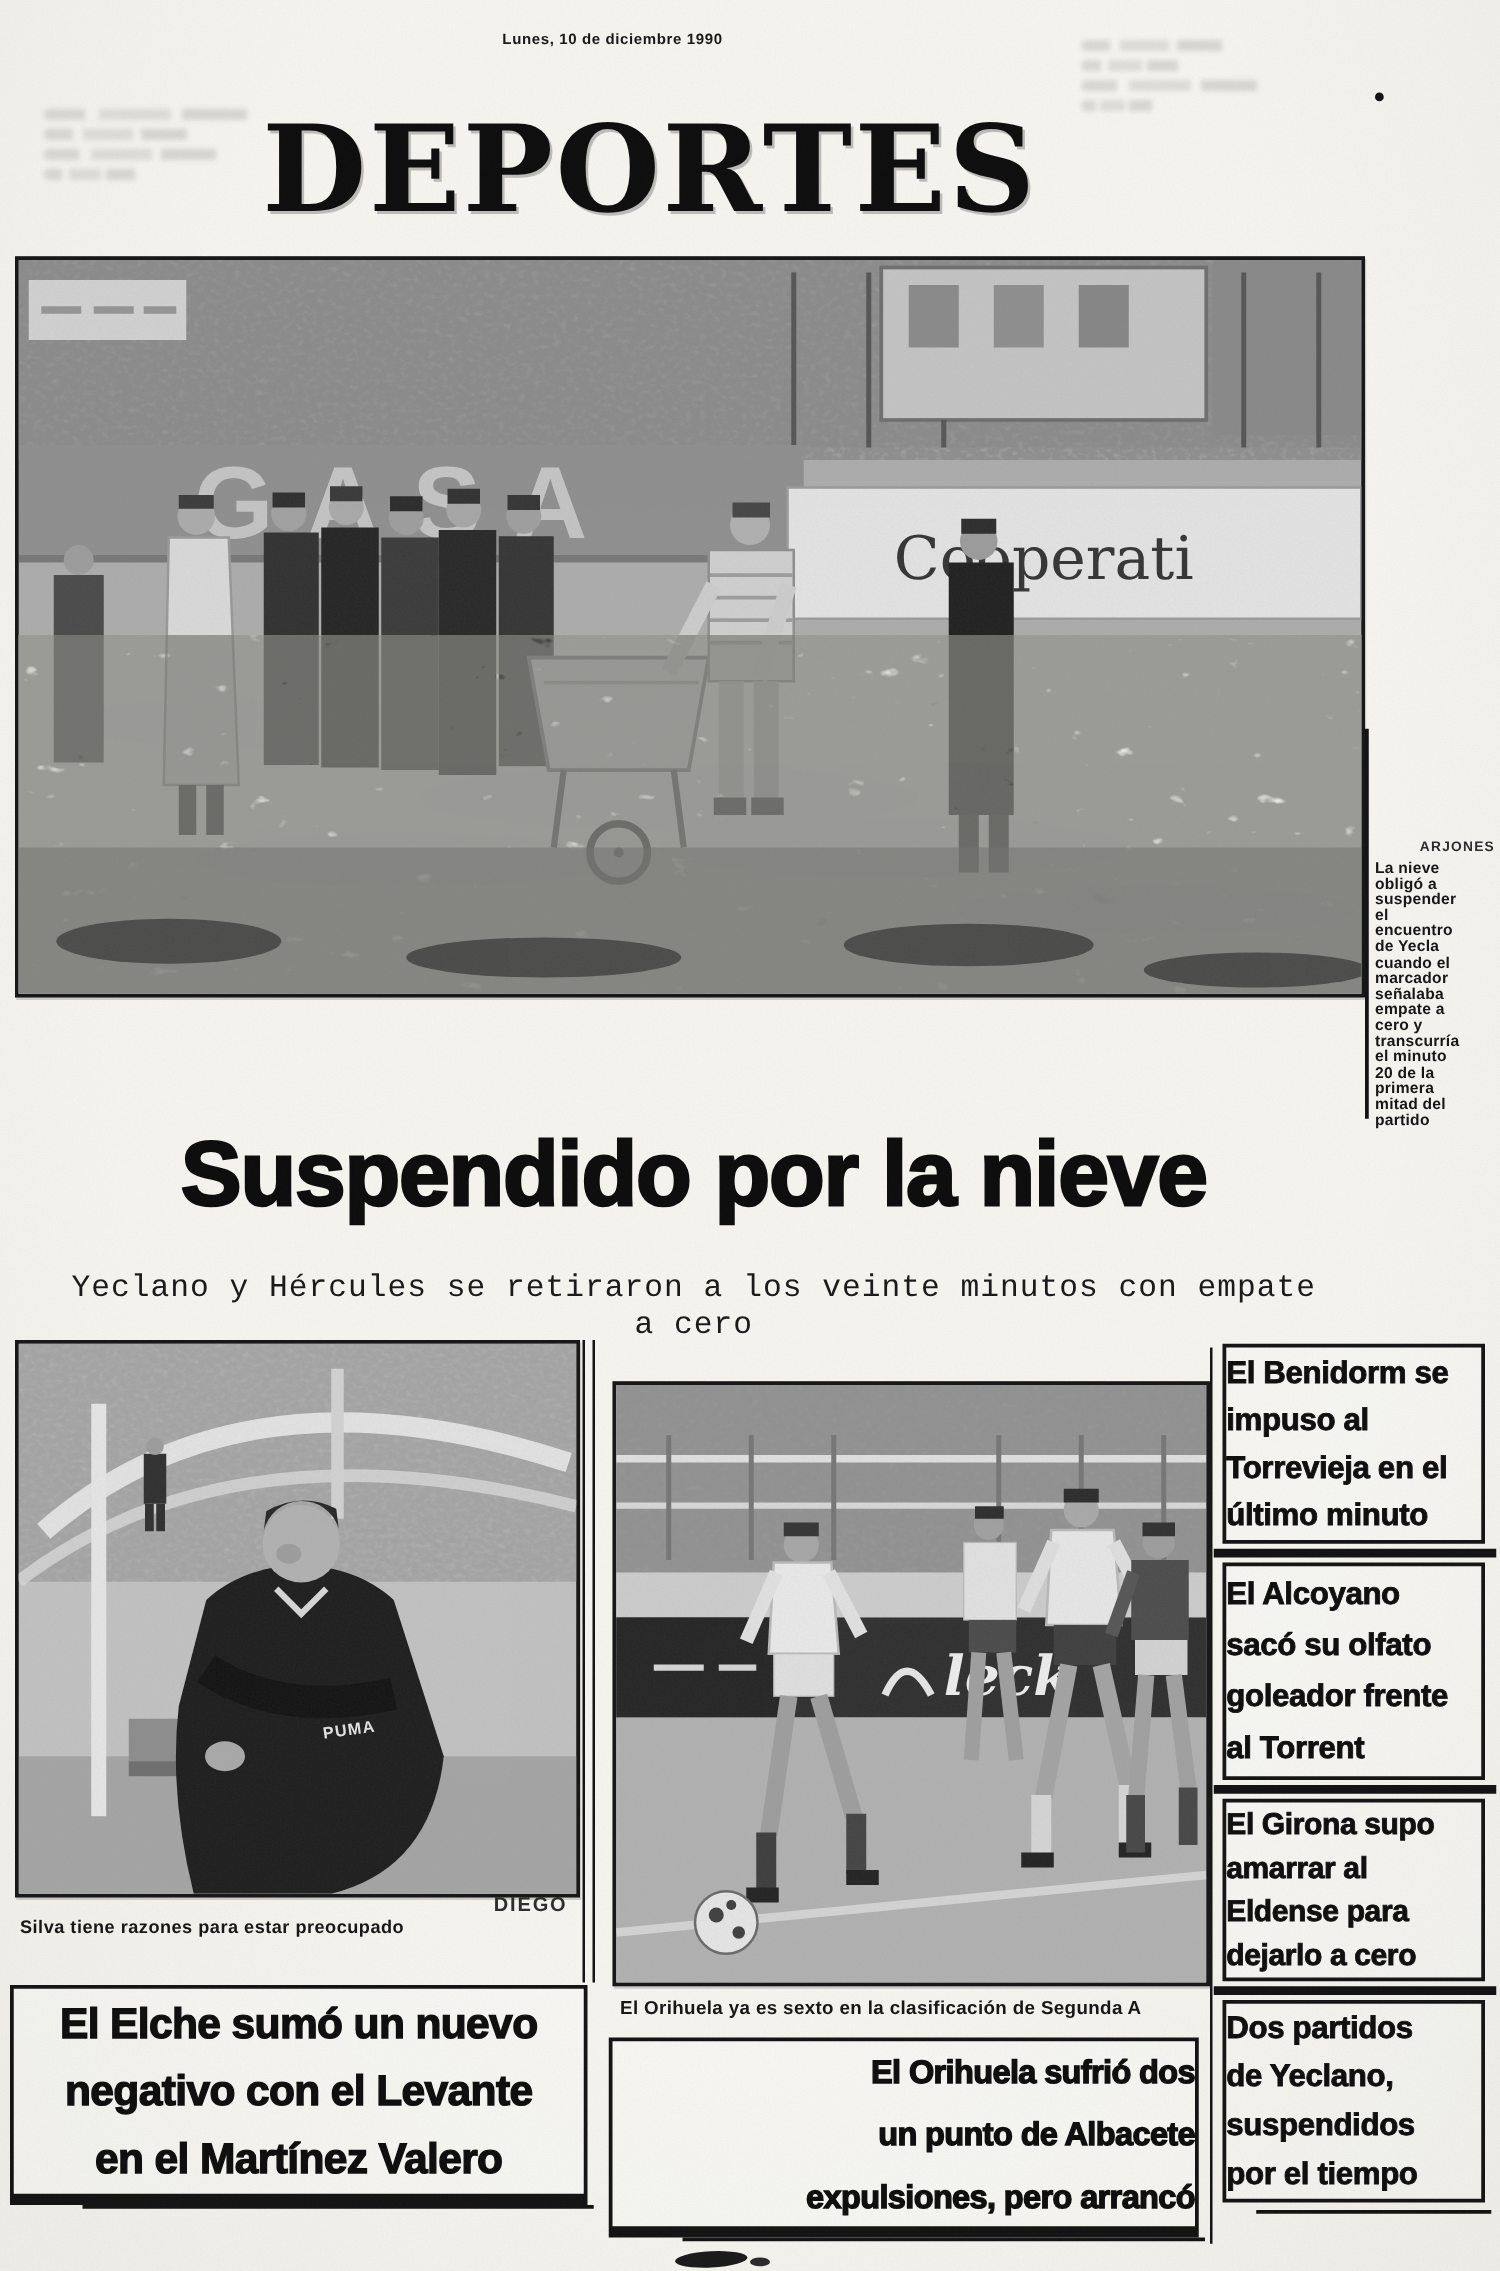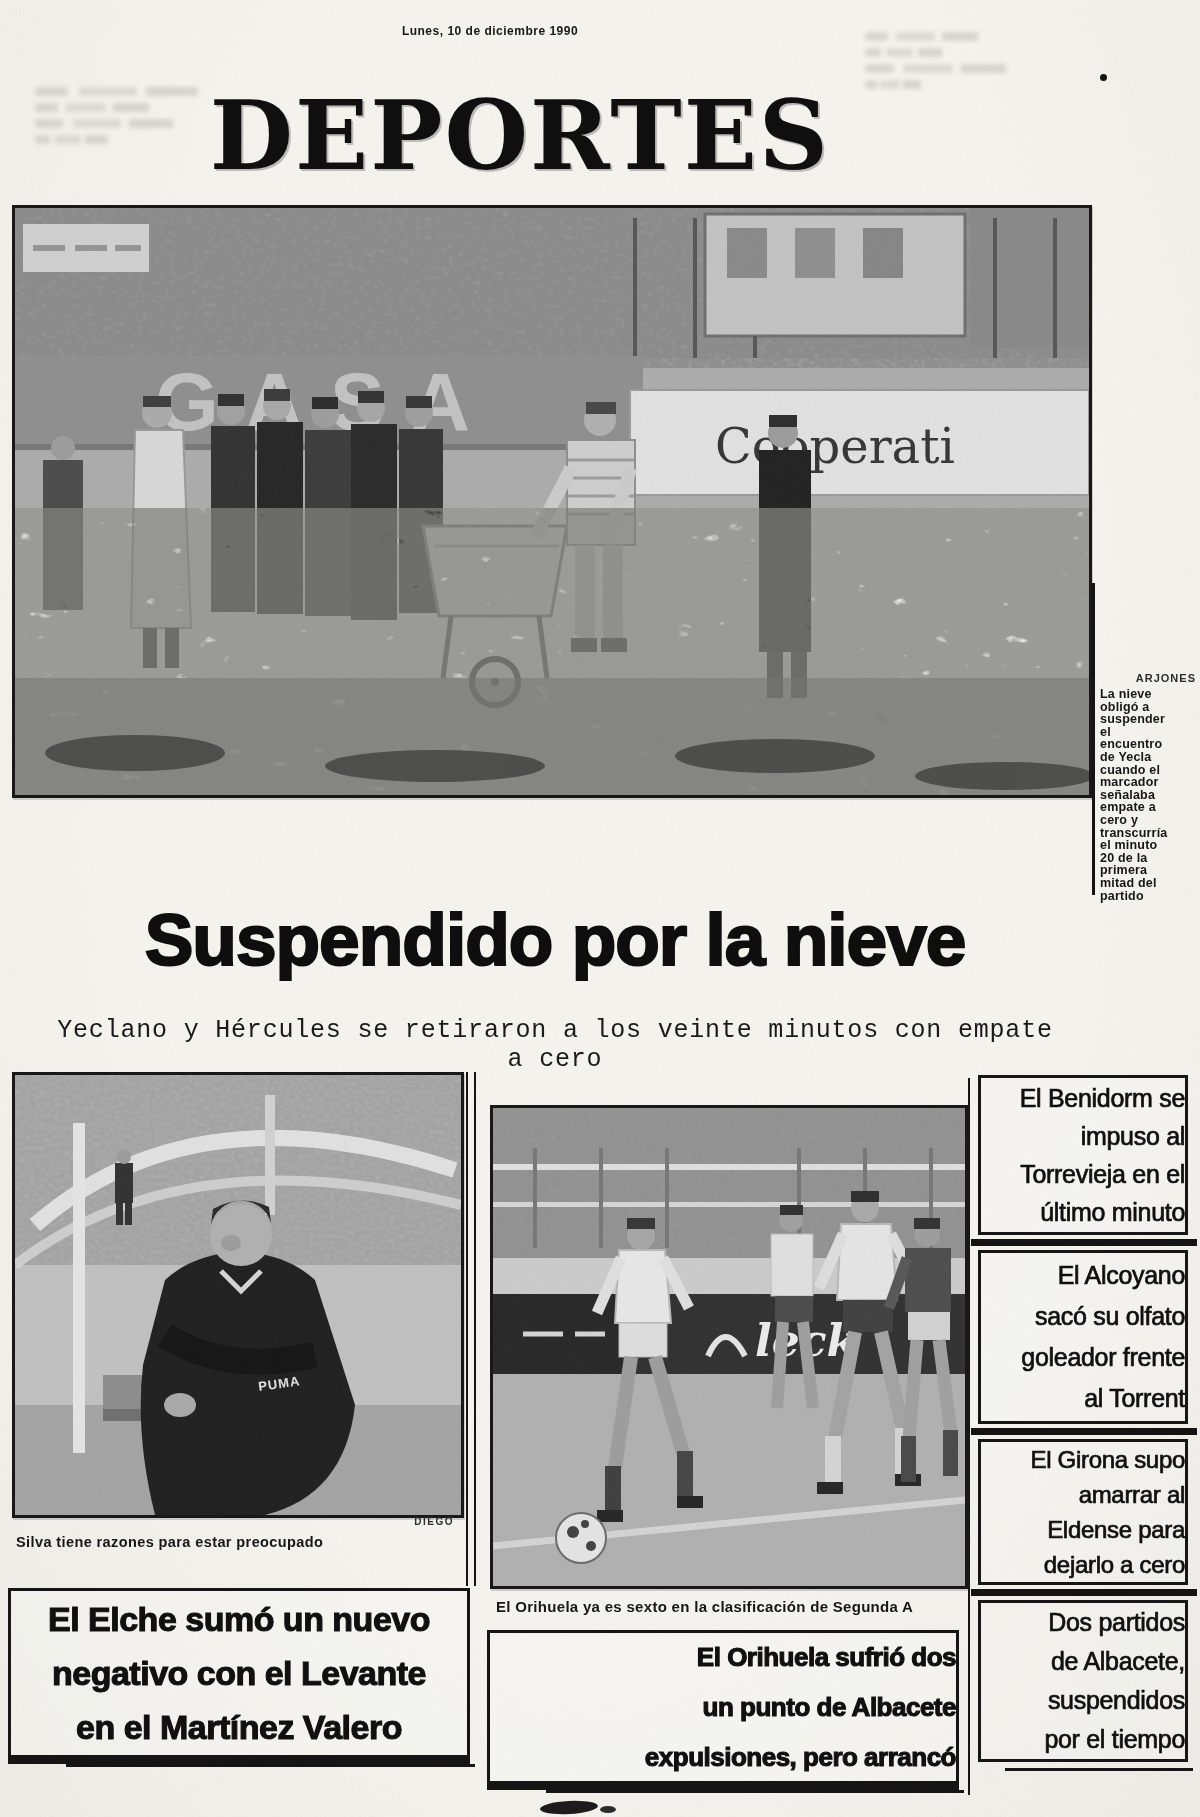--- a/index.html
+++ b/index.html
@@ -51,22 +51,22 @@
   #left-headline{top:1588px;left:8px;width:456px;height:164px;
     display:flex;flex-direction:column;justify-content:center;text-align:center;
     font-size:34px;line-height:54px;}
   #center-headline{top:1630px;left:487px;width:472px;height:160px;
     display:flex;flex-direction:column;justify-content:center;text-align:right;
     padding-left:8px;box-sizing:border-box;font-size:26px;line-height:50px;}
   
   .vrule{background:#121212;width:2px;}
   
   .side-box{left:978px;width:210px;border:3px solid #131313;box-sizing:border-box;
-    display:flex;flex-direction:column;justify-content:center;text-align:right;
-    font-weight:normal;color:#0d0d0d;-webkit-text-stroke:.7px #0d0d0d;letter-spacing:-.3px;
+    display:flex;flex-direction:column;justify-content:center;text-align:left;
+    font-weight:bold;color:#0d0d0d;-webkit-text-stroke:.7px #0d0d0d;letter-spacing:-.3px;
     background:rgba(255,255,255,.2);}
   .side-rule{left:971px;width:226px;height:7px;background:#111;}
   .side-shadow::after{content:"";position:absolute;left:12%;right:-8px;bottom:-12px;
     height:3px;background:#121212;}
   
   .bottom-mark{top:1801px;left:540px;width:58px;height:13px;background:#191919;
     border-radius:50%;transform:rotate(-3deg);}
   .bottom-mark2{top:1806px;left:600px;width:16px;height:7px;background:#2a2a2a;border-radius:50%;}
   
   .grain{top:0;left:0;width:1200px;height:1817px;pointer-events:none;opacity:.16;}
@@ -284,21 +284,21 @@
       <circle cx="226" cy="160" r="31" fill="#b3b3b3"></circle>
       <path d="M196,150 A31,31 0 0 1 256,148 L254,132 Q226,118 198,134 Z" fill="#262626"></path>
       <ellipse cx="216" cy="168" rx="10" ry="8" fill="#8f8f8f" opacity="0.6"></ellipse>
       <path d="M206,196 L226,216 L246,196" stroke="#d9d9d9" stroke-width="5" fill="none"></path>
       <path d="M150,260 Q210,300 300,280" stroke="#111" stroke-width="26" fill="none"></path>
       <ellipse cx="165" cy="330" rx="16" ry="12" fill="#ababab"></ellipse>
       <text x="244" y="316" transform="rotate(-8 244 316)" font-family="Liberation Sans, sans-serif" font-weight="bold" font-size="13" letter-spacing="1" fill="#e6e6e6">PUMA</text>
       <rect x="0" y="0" width="446" height="440" filter="url(#lf-fine)" opacity="0.14"></rect>
     </svg>
   </div>
-  <div class="abs" style="top:1516px;left:258px;width:196px;text-align:right;font-size:10px;font-weight:bold;letter-spacing:1.5px;color:#2c2c2c;">DIEGO</div>
+  <div class="abs" style="top:1516px;left:258px;width:196px;text-align:right;font-size:16px;font-weight:bold;letter-spacing:1.5px;color:#2c2c2c;">DIEGO</div>
   <div class="abs photo-caption" style="top:1534px;left:16px;width:430px;font-size:14.5px;letter-spacing:.4px;">Silva tiene razones para estar preocupado</div>
 
   <div class="abs vrule" style="top:1072px;left:466px;height:514px;"></div>
   <div class="abs vrule" style="top:1072px;left:474px;height:514px;"></div>
   <div class="abs vrule" style="top:1078px;left:968px;height:717px;"></div>
 
   <div class="abs photo-frame" style="top:1105px;left:490px;width:472px;height:478px;">
     <svg width="472" height="478" viewBox="0 0 472 478">
       <defs>
         <filter id="cf-crowd" x="0" y="0" width="100%" height="100%">
@@ -425,21 +425,21 @@
   <div class="abs side-rule" style="top:1428px;"></div>
   <div class="abs side-box" style="top:1439px;height:146px;font-size:24px;line-height:35px;">
       <div>El Girona supo</div>
       <div>amarrar al</div>
       <div>Eldense para</div>
       <div>dejarlo a cero</div>
     </div>
   <div class="abs side-rule" style="top:1589px;"></div>
   <div class="abs side-box side-shadow" style="top:1600px;height:162px;font-size:25px;line-height:39px;">
       <div>Dos partidos</div>
-      <div>de Albacete,</div>
+      <div>de Yeclano,</div>
       <div>suspendidos</div>
       <div>por el tiempo</div>
     </div>
 
   <div class="abs bottom-mark"></div>
   <div class="abs bottom-mark2"></div>
 
   <svg class="abs grain">
     <filter id="pg">
         <feTurbulence type="fractalNoise" baseFrequency="0.8" numOctaves="2" seed="42"></feTurbulence>

